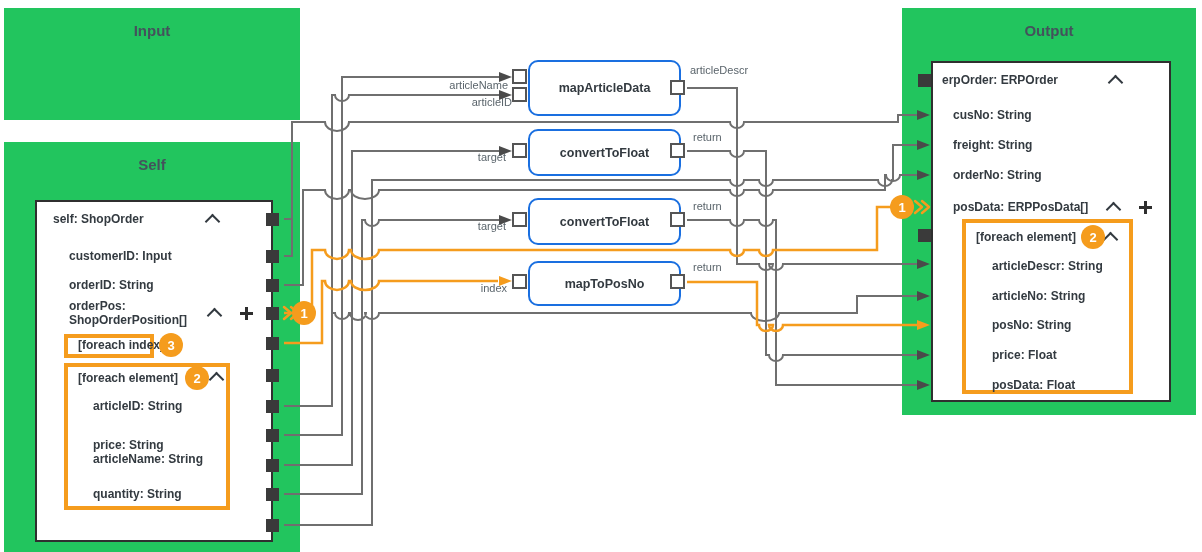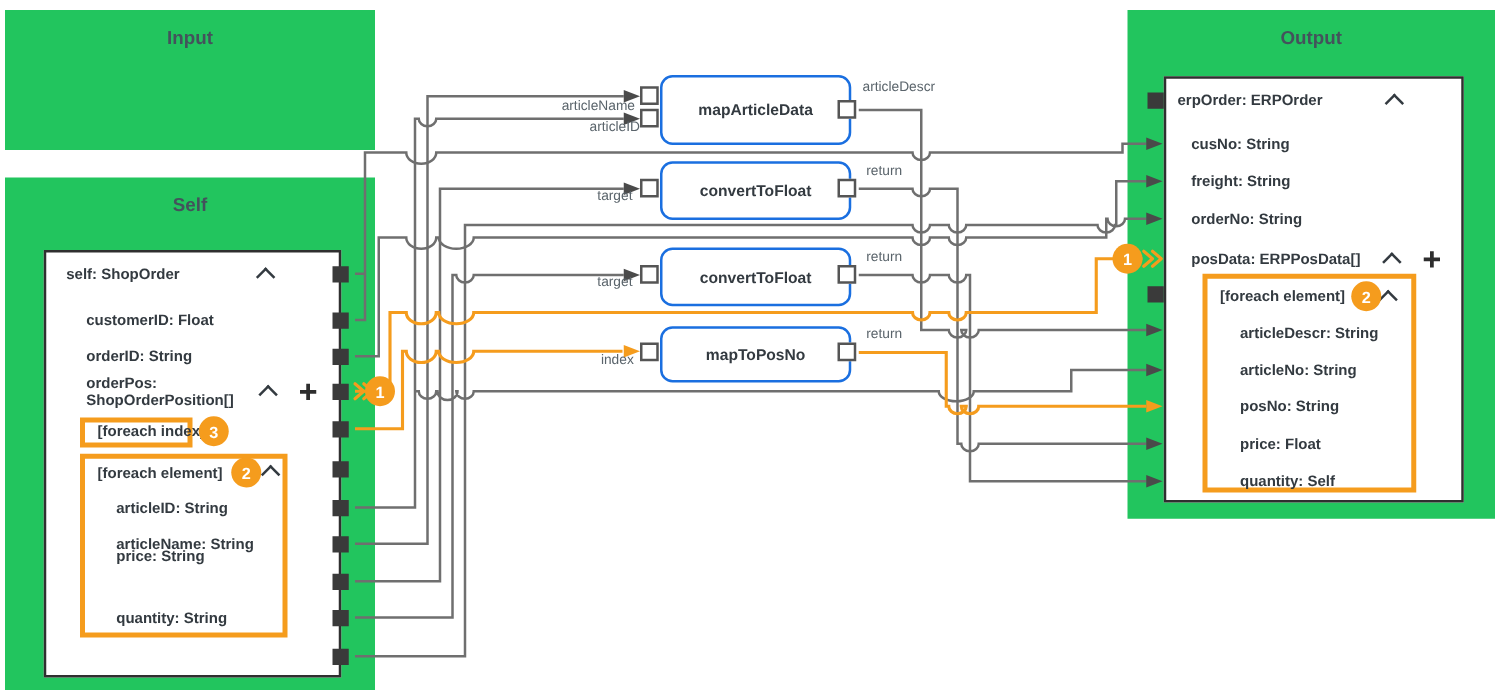--- a/index.html
+++ b/index.html
@@ -79,35 +79,35 @@
     </g>
     <g fill="none" stroke="#f59c1d" stroke-width="2.5" stroke-linecap="round" stroke-linejoin="round">
       <path d="M284,307 l7,6 l-7,6 M291,307 l7,6 l-7,6"></path>
       <path d="M915,201 l7,6 l-7,6 M922,201 l7,6 l-7,6"></path>
     </g>
   </svg>
 
   <div class="nodebox" style="left:35px;top:200px;width:234px;height:338px;"></div>
   <div class="t" style="left:53px;top:212px;">self: ShopOrder</div>
   <div class="chev" style="left:207px;top:216px;"></div>
-  <div class="t" style="left:69px;top:249px;">customerID: Float</div>
+  <div class="t" style="left:69px;top:249px;">customerID: Input</div>
   <div class="t" style="left:69px;top:278px;">orderID: String</div>
   <div class="t" style="left:69px;top:299px;">orderPos:</div>
   <div class="t" style="left:69px;top:313px;">ShopOrderPosition[]</div>
   <div class="chev" style="left:209px;top:310px;"></div>
   <div class="plus" style="left:240px;top:307px;"></div>
   <div class="orect" style="left:64px;top:334px;width:90px;height:24px;"></div>
   <div class="t" style="left:78px;top:338px;">[foreach index]</div>
   <div class="badge" style="left:159px;top:333px;">3</div>
   <div class="orect" style="left:64px;top:363px;width:166px;height:147px;"></div>
   <div class="t" style="left:78px;top:371px;">[foreach element]</div>
   <div class="badge" style="left:185px;top:366px;">2</div>
   <div class="chev" style="left:211px;top:374px;"></div>
   <div class="t" style="left:93px;top:399px;">articleID: String</div>
-  <div class="t" style="left:93px;top:428px;">articleName: String</div>
+  <div class="t" style="left:93px;top:452px;">articleName: String</div>
   <div class="t" style="left:93px;top:438px;">price: String</div>
   <div class="t" style="left:93px;top:487px;">quantity: String</div>
   <div class="t" style="left:52px;top:518px;margin-top:36px;">shipMethod: String</div>
 
   <div class="handle" style="left:266px;top:213px;"></div>
   <div class="handle" style="left:266px;top:250px;"></div>
   <div class="handle" style="left:266px;top:279px;"></div>
   <div class="handle" style="left:266px;top:307px;"></div>
   <div class="handle" style="left:266px;top:337px;"></div>
   <div class="handle" style="left:266px;top:369px;"></div>
@@ -161,19 +161,19 @@
   <div class="chev" style="left:1108px;top:204px;"></div>
   <div class="plus" style="left:1139px;top:201px;"></div>
   <div class="orect" style="left:962px;top:219px;width:171px;height:175px;"></div>
   <div class="t" style="left:976px;top:230px;">[foreach element]</div>
   <div class="badge" style="left:1081px;top:225px;">2</div>
   <div class="chev" style="left:1105px;top:234px;"></div>
   <div class="t" style="left:992px;top:259px;">articleDescr: String</div>
   <div class="t" style="left:992px;top:289px;">articleNo: String</div>
   <div class="t" style="left:992px;top:318px;">posNo: String</div>
   <div class="t" style="left:992px;top:348px;">price: Float</div>
-  <div class="t" style="left:992px;top:378px;">quantity: Self</div>
+  <div class="t" style="left:992px;top:378px;">posData: Float</div>
 
   <div class="handle" style="left:918px;top:74px;"></div>
   <div class="handle" style="left:918px;top:229px;"></div>
   <div class="badge" style="left:890px;top:195px;">1</div>
 
 </div>
 
 </body></html>

